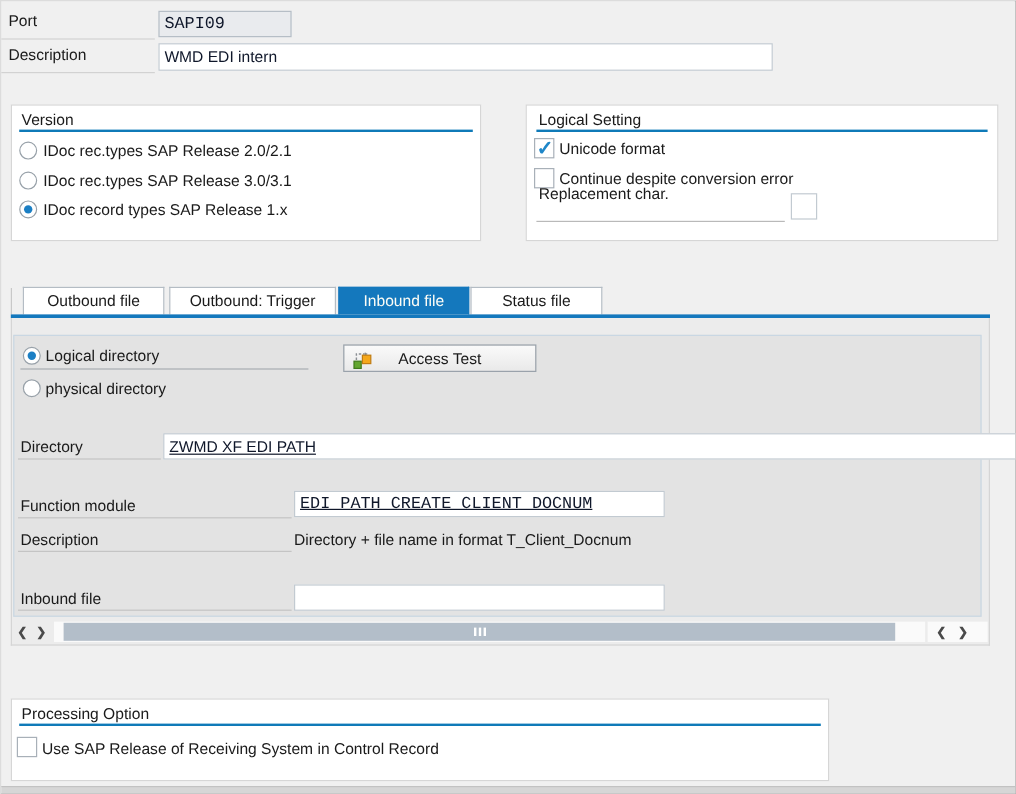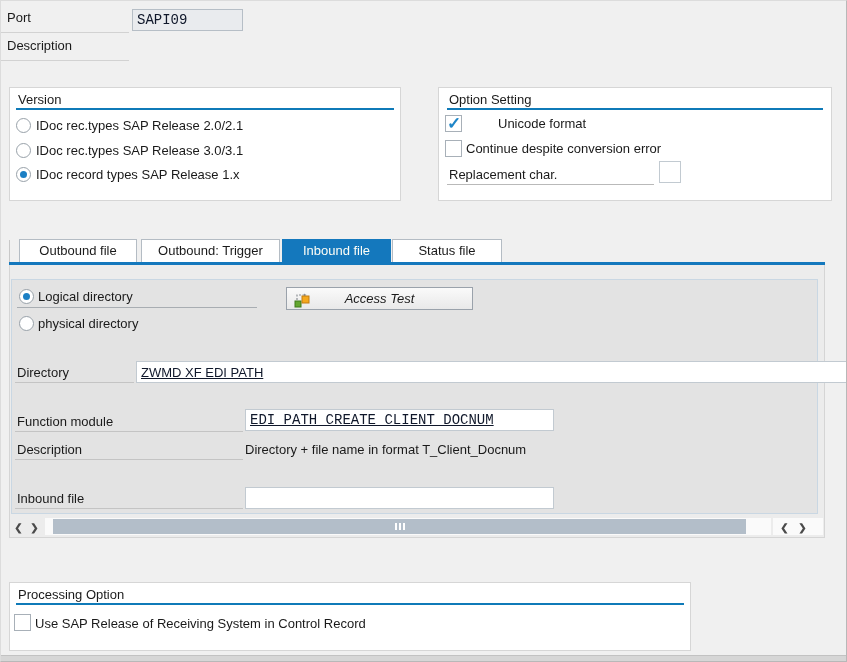--- a/index.html
+++ b/index.html
@@ -58,62 +58,63 @@
 </head>
 <body>
 
 <div id="screen">
 
   <div class="abs lbl" style="left:6px; top:9px;">Port</div>
   <input class="fld mono ro" style="left: 131px; top: 8px; width: 111px; height: 22px;" readonly="" value="SAPI09">
   <div class="abs sep" style="left:0; top:31px; width:128px;"></div>
 
   <div class="abs lbl" style="left:6px; top:37px;">Description</div>
+  <input class="fld" style="left: 131px; top: 35px; width: 512px; height: 23px;" value="WMD EDI intern">
   <div class="abs sep" style="left:0; top:59px; width:128px;"></div>
 
   <div class="groupbox" style="left:8px; top:86px; width:392px; height:114px;">
     <div class="gtitle">Version</div>
     <div class="gline"></div>
     <div class="radio" style="left:6px; top:30px;"></div>
     <div class="abs lbl" style="left:26px; top:30px;">IDoc rec.types SAP Release 2.0/2.1</div>
     <div class="radio" style="left:6px; top:55px;"></div>
     <div class="abs lbl" style="left:26px; top:55px;">IDoc rec.types SAP Release 3.0/3.1</div>
     <div class="radio sel" style="left:6px; top:79px;"></div>
     <div class="abs lbl" style="left:26px; top:79px;">IDoc record types SAP Release 1.x</div>
   </div>
 
   <div class="groupbox" style="left:437px; top:86px; width:394px; height:114px;">
-    <div class="gtitle" style="left:10px;">Option Setting</div>
+    <div class="gtitle" style="left:10px;">Logical Setting</div>
     <div class="gline" style="left:8px; right:8px;"></div>
     <div class="checkbox checked" style="left:6px; top:27px;"></div>
-    <div class="abs lbl" style="left:27px; top:28px;margin-left:32px;">Unicode format</div>
+    <div class="abs lbl" style="left:27px; top:28px;">Unicode format</div>
     <div class="checkbox" style="left:6px; top:52px;"></div>
     <div class="abs lbl" style="left:27px; top:53px;">Continue despite conversion error</div>
-    <div class="abs lbl" style="left:10px; top:79px;text-align:center;">Replacement char.</div>
+    <div class="abs lbl" style="left:10px; top:66px;text-align:center;">Replacement char.</div>
     <div class="abs" style="left:8px; top:96px; width:207px; height:1px; background:#b9b9b9;"></div>
     <input class="fld" style="left: 220px; top: 73px; width: 22px; height: 22px;" value="">
   </div>
 
   <div class="abs" style="left:8px; top:239px; width:1px; height:22px; background:#c8c8c8;"></div>
   <div class="tab" style="left:18px; width:118px;">Outbound file</div>
   <div class="tab" style="left:140px; width:139px;">Outbound: Trigger</div>
   <div class="tab active" style="left:281px; width:109px;">Inbound file</div>
   <div class="tab" style="left:391px; width:110px;">Status file</div>
   <div class="bluebar" style="left:8px; top:261px; width:816px; height:3px;"></div>
 
   <div class="content"></div>
   <div class="innerpanel"></div>
 
   <div class="radio sel" style="left:18px; top:288px;"></div>
   <div class="abs lbl" style="left:37px; top:288px;">Logical directory</div>
   <div class="abs cellline" style="left:16px; top:306px; width:240px;"></div>
   <div class="radio" style="left:18px; top:315px;"></div>
   <div class="abs lbl" style="left:37px; top:315px;">physical directory</div>
 
-  <div class="btn" style="left:285px; top:286px; width:187px; height:23px;font-style:italic;">
+  <div class="btn" style="left:285px; top:286px; width:161px; height:23px;">
     <span class="ico">
       <svg width="17" height="17" viewBox="0 0 17 17">
         <path d="M4,9 L4,4 L11,4" fill="none" stroke="#8a8f94" stroke-width="1.2" stroke-dasharray="2,1.5"></path>
         <path d="M11,2.5 L13.5,4 L11,5.5 Z" fill="#8a8f94"></path>
         <rect x="2" y="10" width="6" height="6" fill="#63a62f" stroke="#3f7a1a"></rect>
         <rect x="9" y="5" width="7" height="7" fill="#f5a81c" stroke="#c07c12"></rect>
       </svg>
     </span>
     <span>Access Test</span>
   </div>

